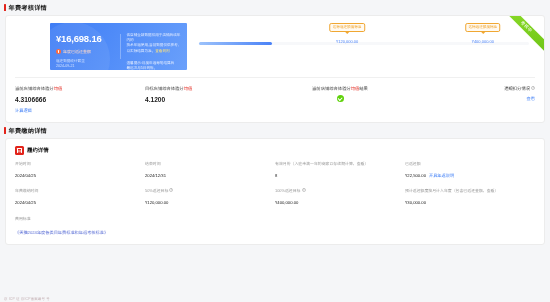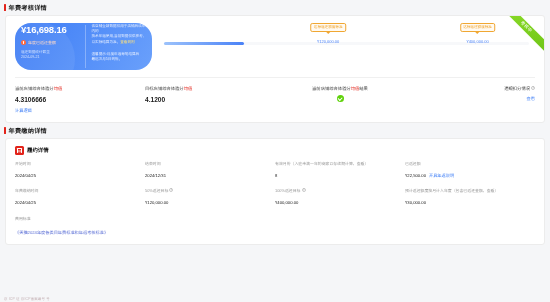--- a/index.html
+++ b/index.html
@@ -54,28 +54,29 @@
     line-height: 8px;
     transform: rotate(45deg);
     letter-spacing: .3px;
   }
 
   
   .top-inner { padding: 7px 9px 0 9px; display: flex; align-items: flex-start; }
 
   .blue-card {
     width: 137px; height: 47px;
-    border-radius: 16px;
+    border-radius: 1px;
     background: linear-gradient(118deg,#3f7df5 0%,#4f8bf8 42%,#6aa0fb 100%);
     position: relative;
     overflow: hidden;
     display: flex;
     flex: 0 0 auto;
-    padding: 1px 6px;
+    padding: 10px 6px;
     color: #fff;
+    margin-left: 35px;
   }
   .blue-card::after {
     content:"";
     position:absolute; left:-14px; bottom:-26px;
     width:74px; height:74px; border-radius:50%;
     background: rgba(255,255,255,.07);
   }
   .bc-left { width: 60px; position: relative; z-index: 2; }
   .bc-amount { font-size: 9.5px; font-weight: bold; letter-spacing: -.2px; line-height: 11px; }
   .bc-tagline { display: flex; align-items: center; margin-top: 5px; }

